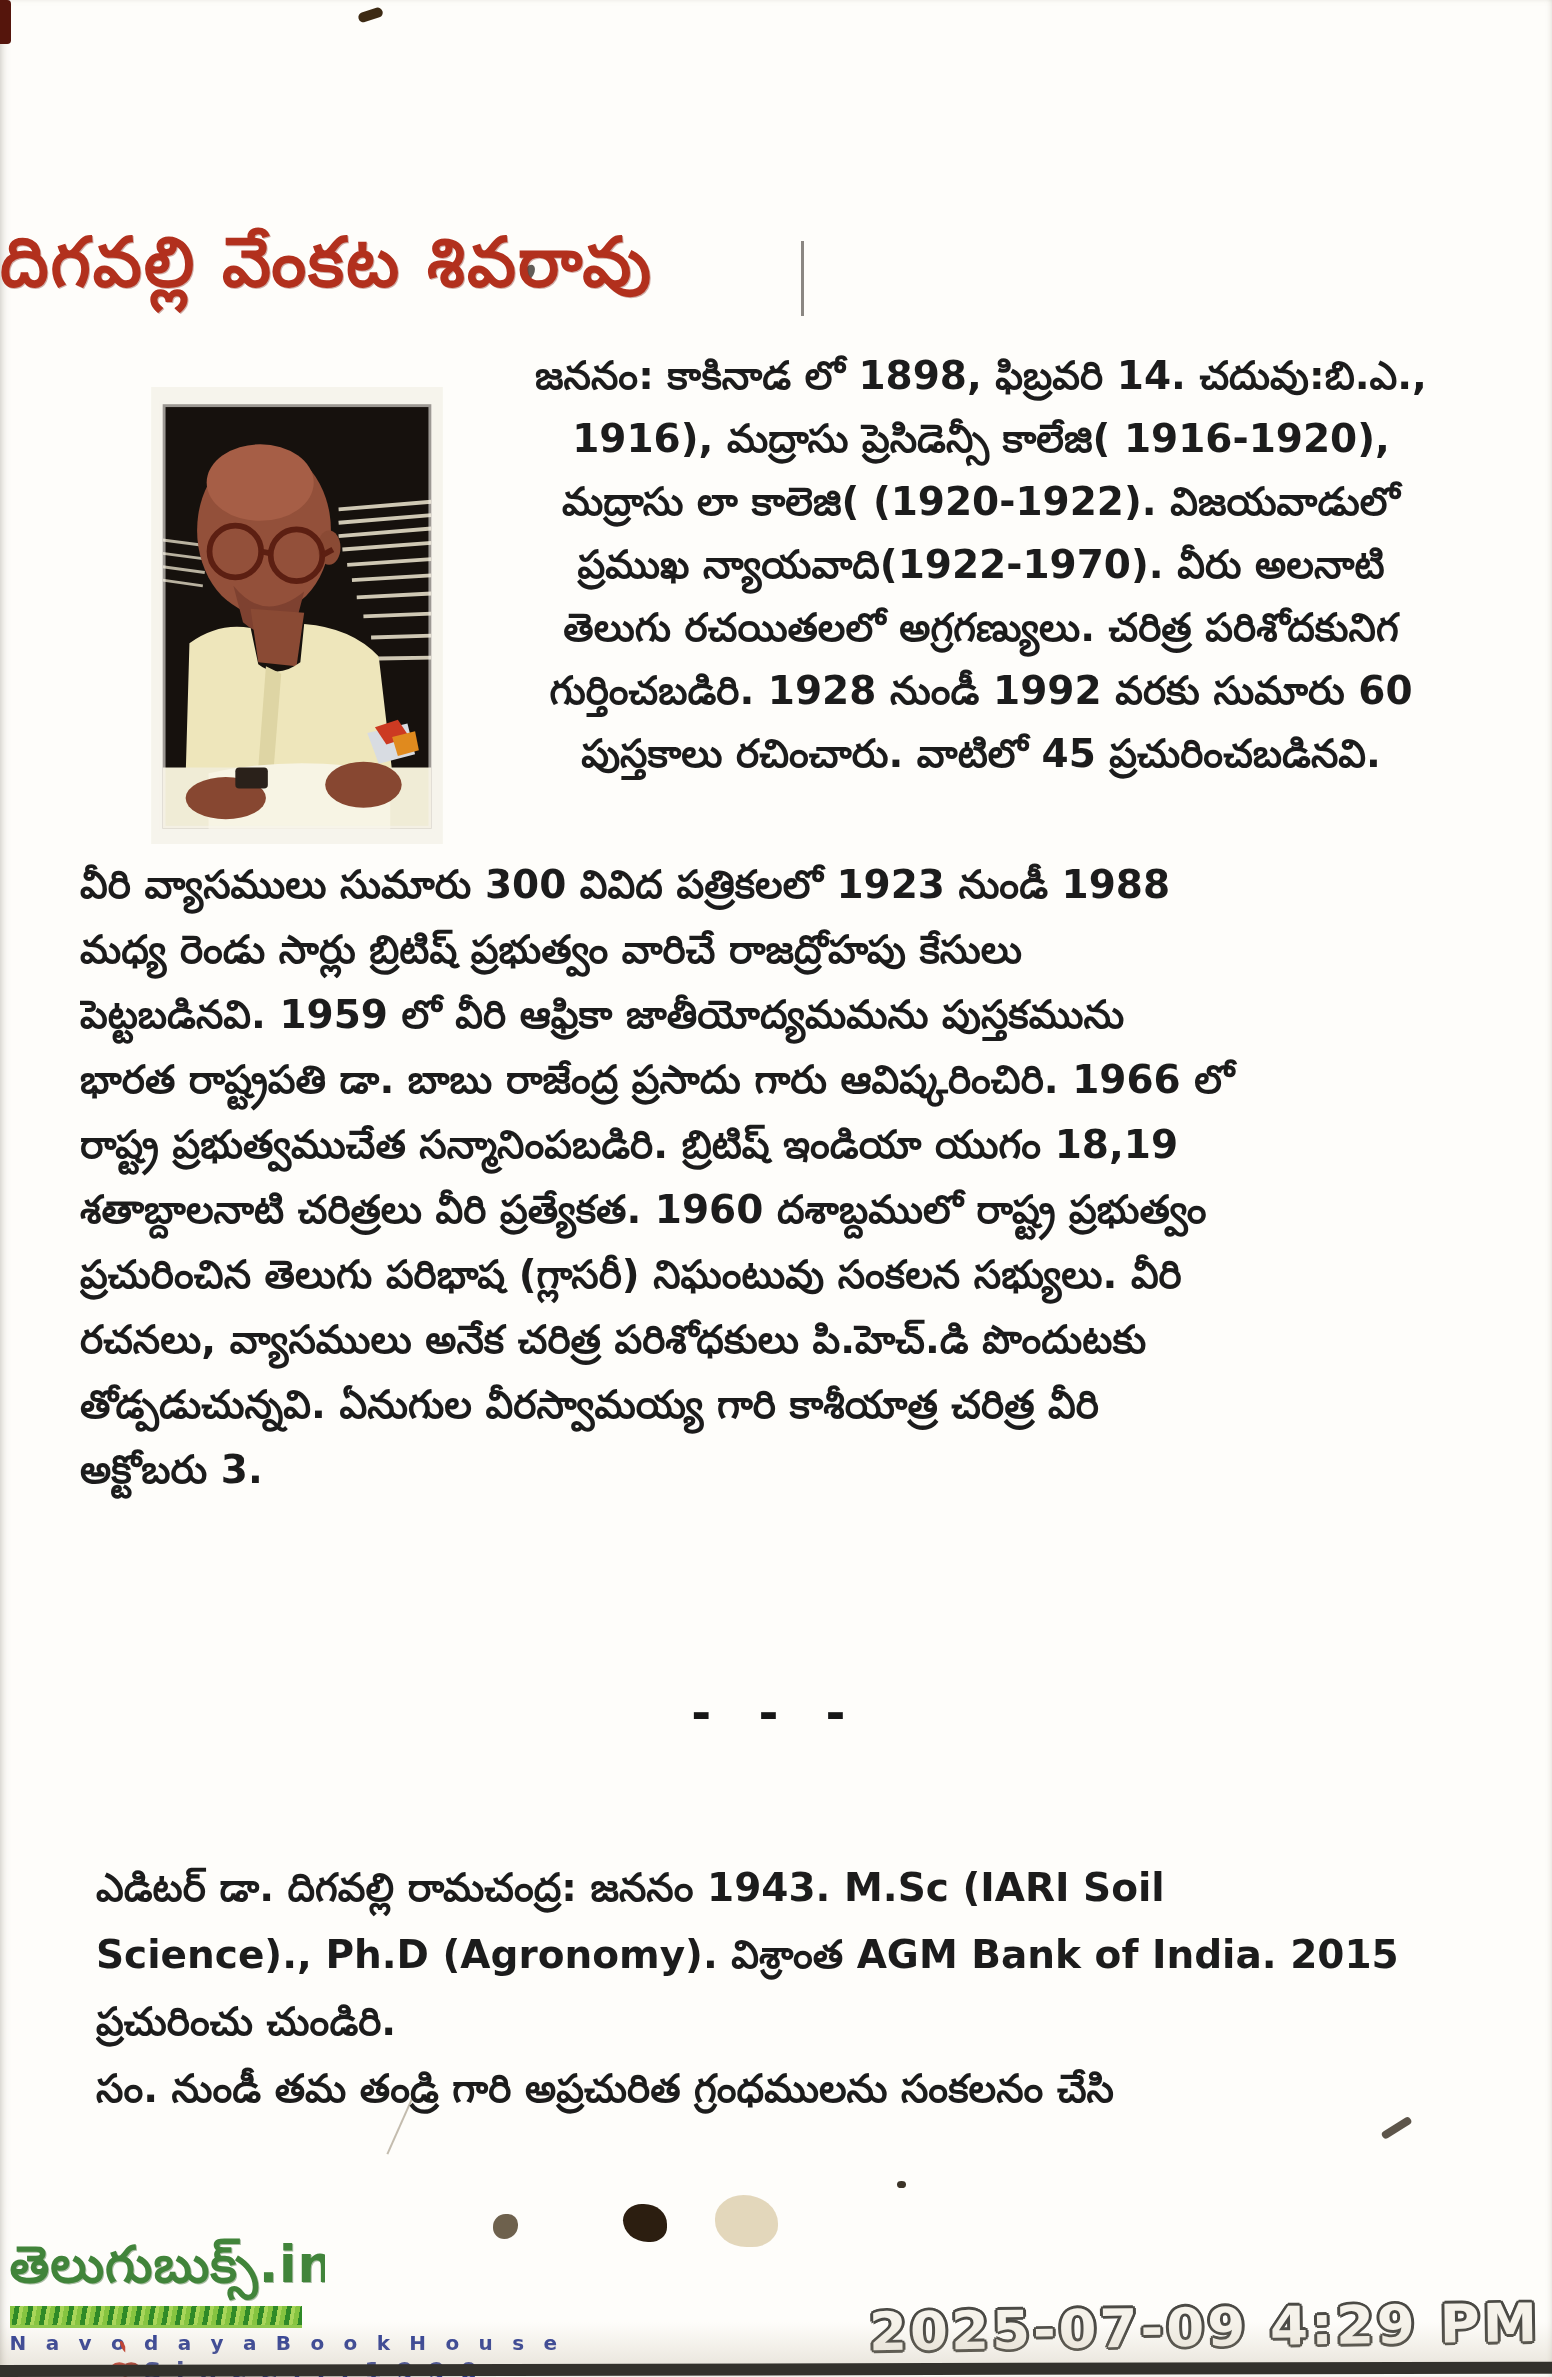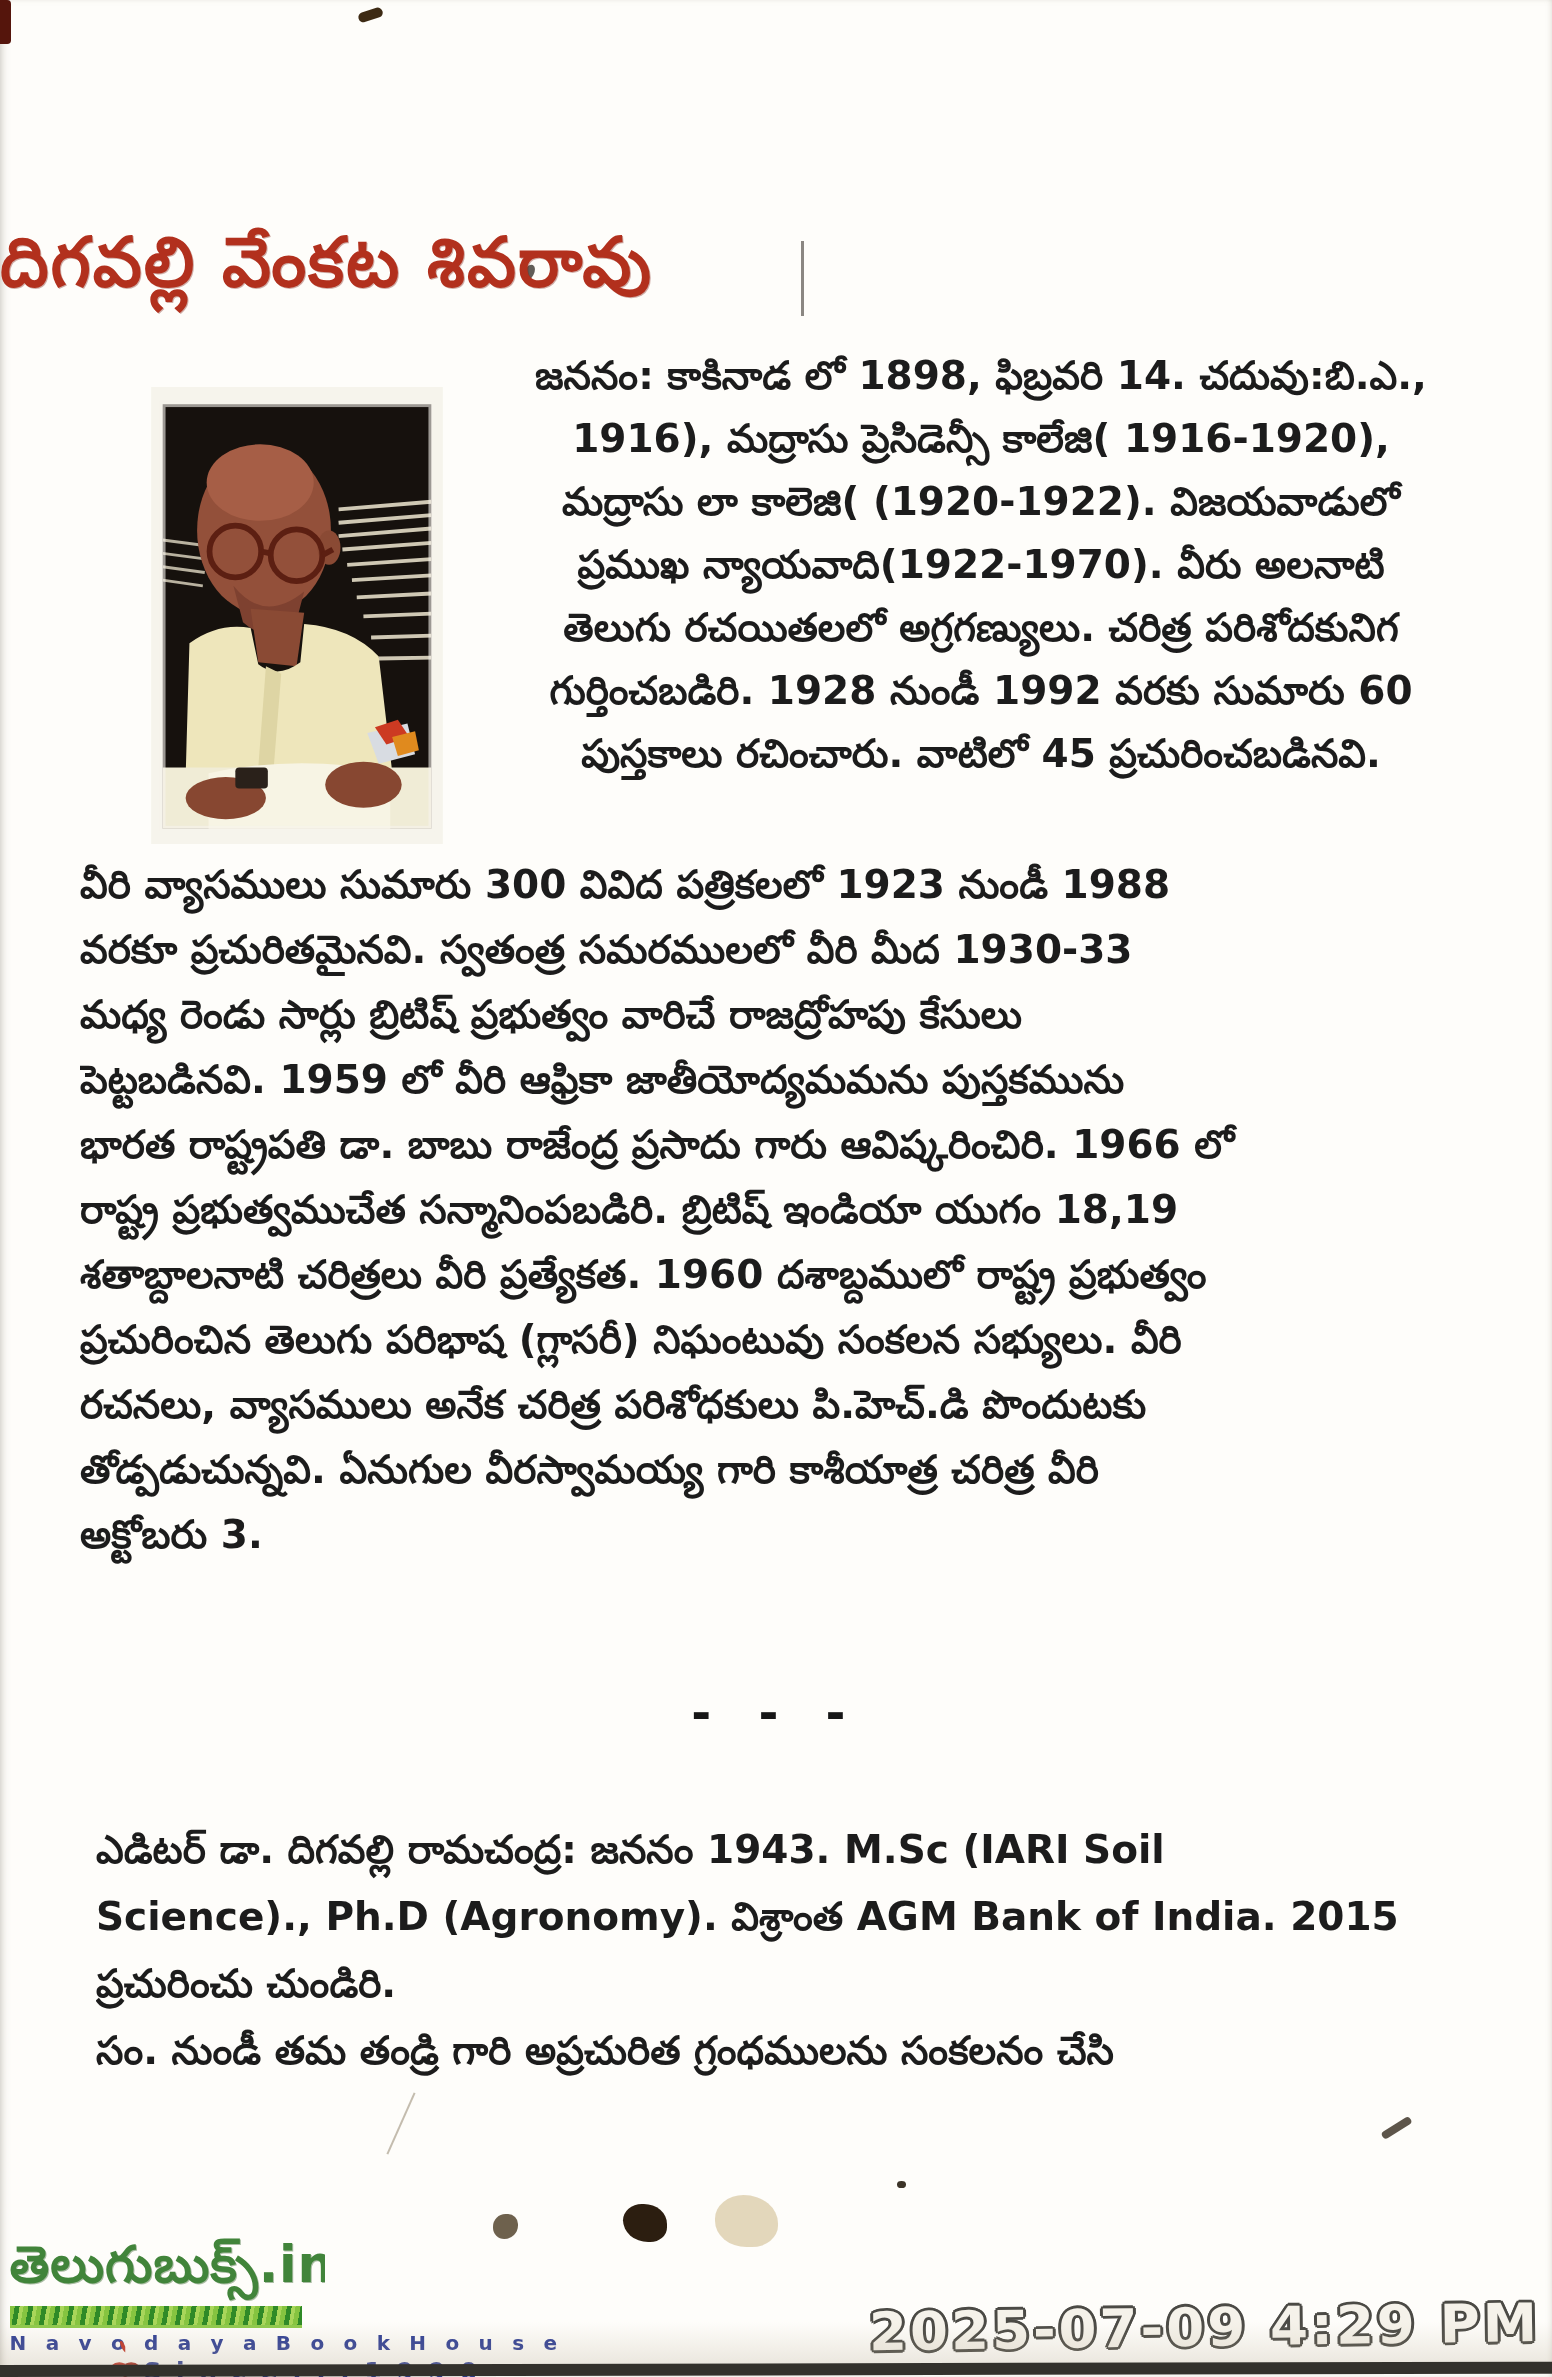--- a/index.html
+++ b/index.html
@@ -23,21 +23,21 @@
   }
   .bio-indent { position:absolute; left:466px; top:344px; width:1030px; }
   .bio-indent .line { height:63px; line-height:63px;text-align:center; }
   .bio-full { position:absolute; left:80px; top:852px; width:1398px; }
   .bio-full .line { height:65px; line-height:65px; }
   .separator {
     position:absolute; top:1684px; left:0; width:100%;
     text-align:center; font-size:48px; font-weight:900;
     letter-spacing:15.3px; color:#161616;
   }
-  .editor-block { position:absolute; left:96px; top:1816px; width:1398px; }
+  .editor-block { position:absolute; left:96px; top:1854px; width:1398px; }
   .editor-block .line { height:67px; line-height:67px; }
 
   
   .logo-block { position:absolute; left:9.6px; top:2227px; width:315px; }
   .logo-sitename {
     font-size:51px; font-weight:800; color:var(--logo-green,#41843a);
     letter-spacing:1px; line-height:75px; white-space:nowrap; overflow:hidden;
     text-shadow:1px 1px 0 rgba(40,90,30,.4);
   }
   .grass-strip {
@@ -162,21 +162,20 @@
     <div class="line">1916), మద్రాసు ప్రెసిడెన్సీ కాలేజి( 1916-1920),</div>
     <div class="line">మద్రాసు లా కాలెజి( (1920-1922). విజయవాడులో</div>
     <div class="line">ప్రముఖ న్యాయవాది(1922-1970). వీరు అలనాటి</div>
     <div class="line">తెలుగు రచయితలలో అగ్రగణ్యులు. చరిత్ర పరిశోదకునిగ</div>
     <div class="line">గుర్తించబడిరి. 1928 నుండీ 1992 వరకు సుమారు 60</div>
     <div class="line">పుస్తకాలు రచించారు. వాటిలో 45  ప్రచురించబడినవి.</div>
   </div>
 
   <div class="bio-full">
     <div class="line">వీరి వ్యాసములు సుమారు 300 వివిద పత్రికలలో 1923 నుండీ 1988</div>
-    <div class="line">వరకూ ప్రచురితమైనవి.  స్వతంత్ర సమరములలో వీరి మీద 1930-33</div>
     <div class="line">మధ్య రెండు సార్లు బ్రిటిష్ ప్రభుత్వం వారిచే రాజద్రోహపు కేసులు</div>
     <div class="line">పెట్టబడినవి.  1959 లో వీరి ఆఫ్రికా జాతీయోద్యమమను పుస్తకమును</div>
     <div class="line">భారత రాష్ట్రపతి డా. బాబు రాజేంద్ర ప్రసాదు గారు ఆవిష్కరించిరి. 1966 లో</div>
     <div class="line">రాష్ట్ర ప్రభుత్వముచేత సన్మానింపబడిరి. బ్రిటిష్ ఇండియా యుగం 18,19</div>
     <div class="line">శతాబ్దాలనాటి చరిత్రలు వీరి ప్రత్యేకత. 1960 దశాబ్దములో రాష్ట్ర ప్రభుత్వం</div>
     <div class="line">ప్రచురించిన తెలుగు పరిభాష (గ్లాసరీ) నిఘంటువు సంకలన సభ్యులు.  వీరి</div>
     <div class="line">రచనలు, వ్యాసములు అనేక చరిత్ర పరిశోధకులు పి.హెచ్.డి పొందుటకు</div>
     <div class="line">తోడ్పడుచున్నవి. ఏనుగుల వీరస్వామయ్య గారి కాశీయాత్ర చరిత్ర వీరి</div>
     <div class="line">అక్టోబరు 3.</div>
   </div>

